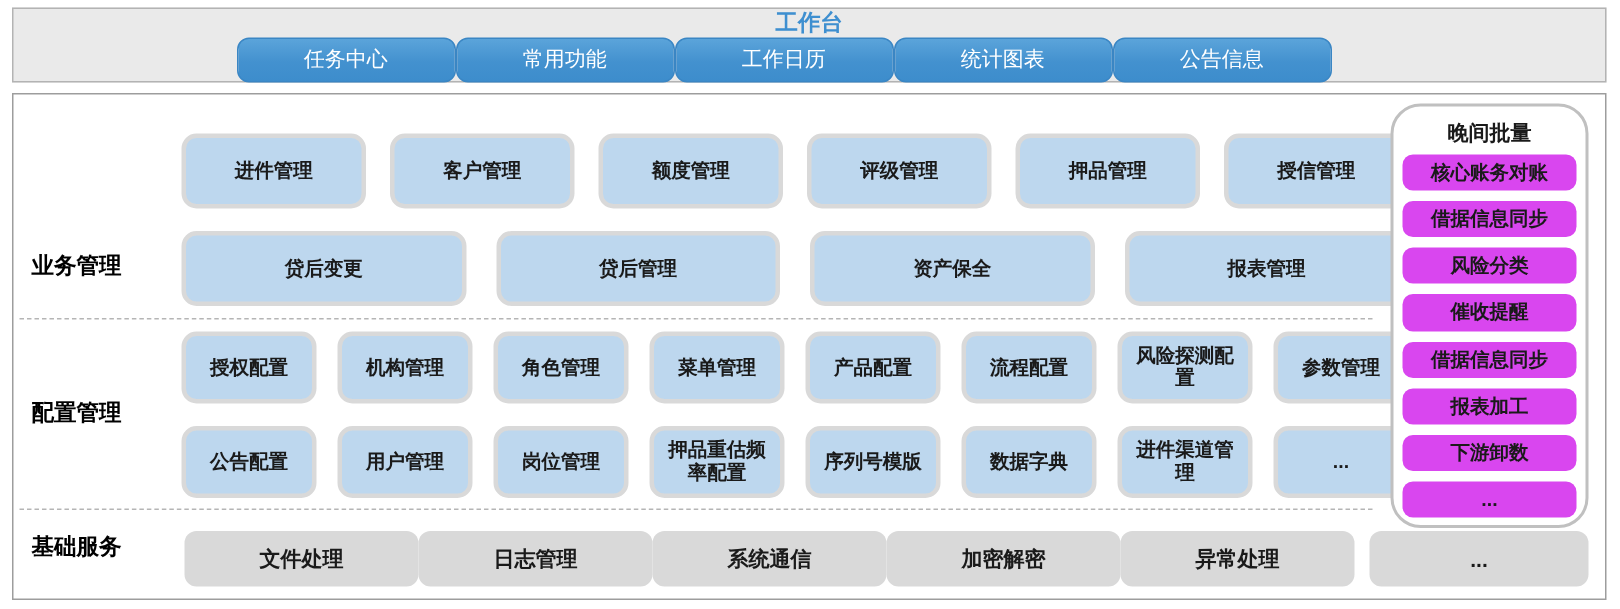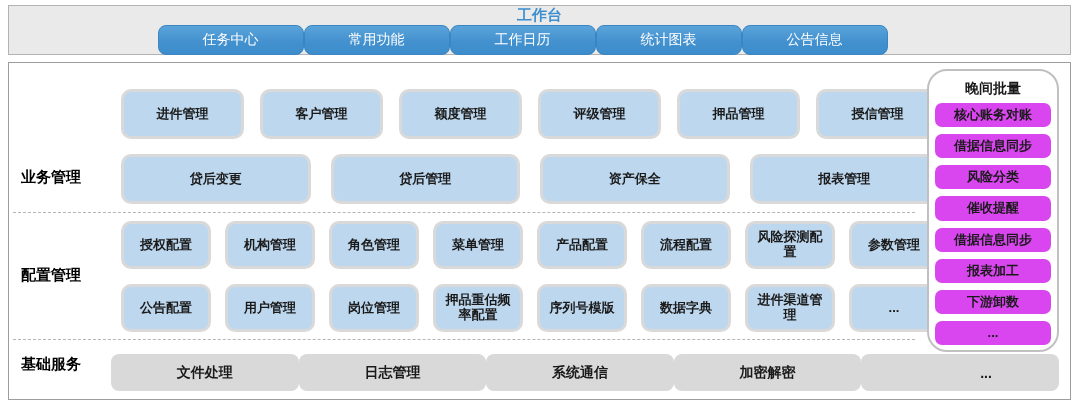--- a/index.html
+++ b/index.html
@@ -40,21 +40,21 @@
   }
   .label-business { top: 105px; }
   .label-config   { top: 203px; }
   .label-base     { top: 292px; }
 
   .row { position: absolute; left: 66px; width: 818px; display: flex; margin-left: 46px; }
   .row-biz1   { top: 26px;  height: 50px; gap: 16px; }
   .row-biz2   { top: 91px;  height: 50px; gap: 20px; }
   .row-cfg1   { top: 158px; height: 48px; gap: 14px; }
   .row-cfg2   { top: 221px; height: 48px; gap: 14px; }
-  .row-base   { top: 291px; height: 37px; left: 56px; width: 938px; }
+  .row-base   { top: 291px; height: 37px; left: 68px; width: 780px; }
 
   .box-blue {
     flex: 1; background: #bdd7ee; border: 3px solid #d9d9d9; border-radius: 10px;
     display: flex; align-items: center; justify-content: center;
     font-size: 13px; font-weight: bold; text-align: center; line-height: 1.15;
     padding: 0 4px; cursor: pointer;
   }
   .box-gray {
     flex: 1; background: #d9d9d9; border-radius: 8px;
     display: flex; align-items: center; justify-content: center;

